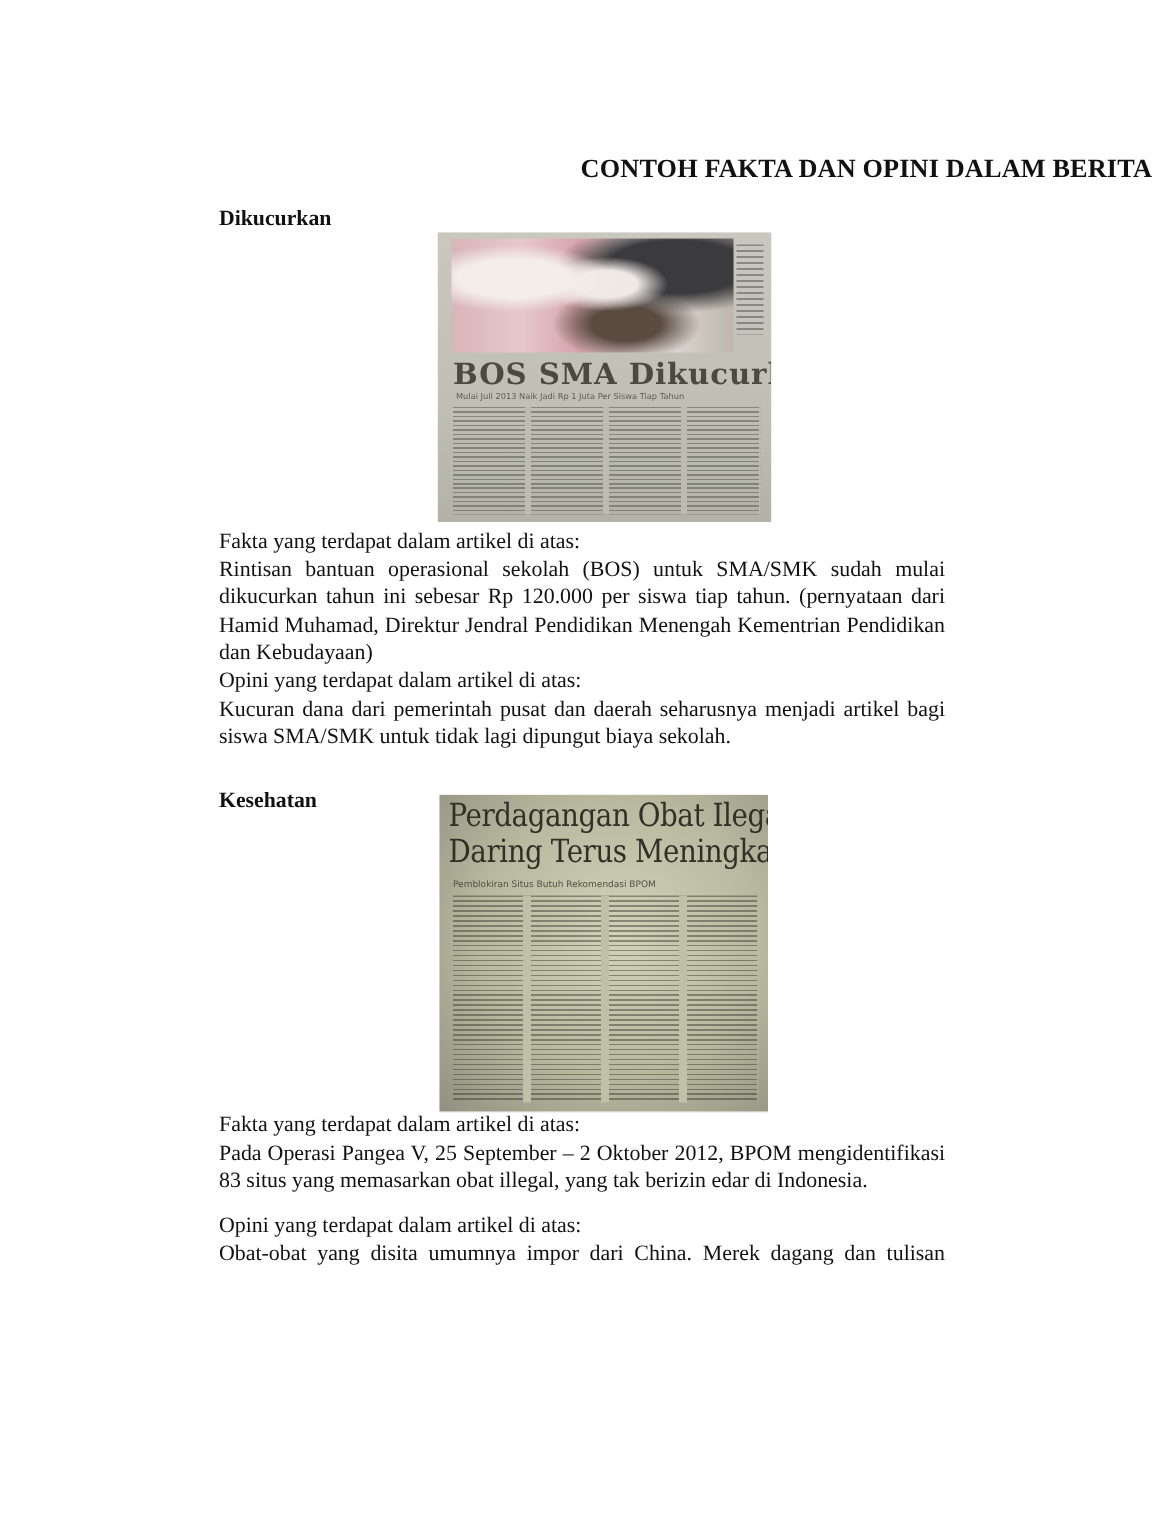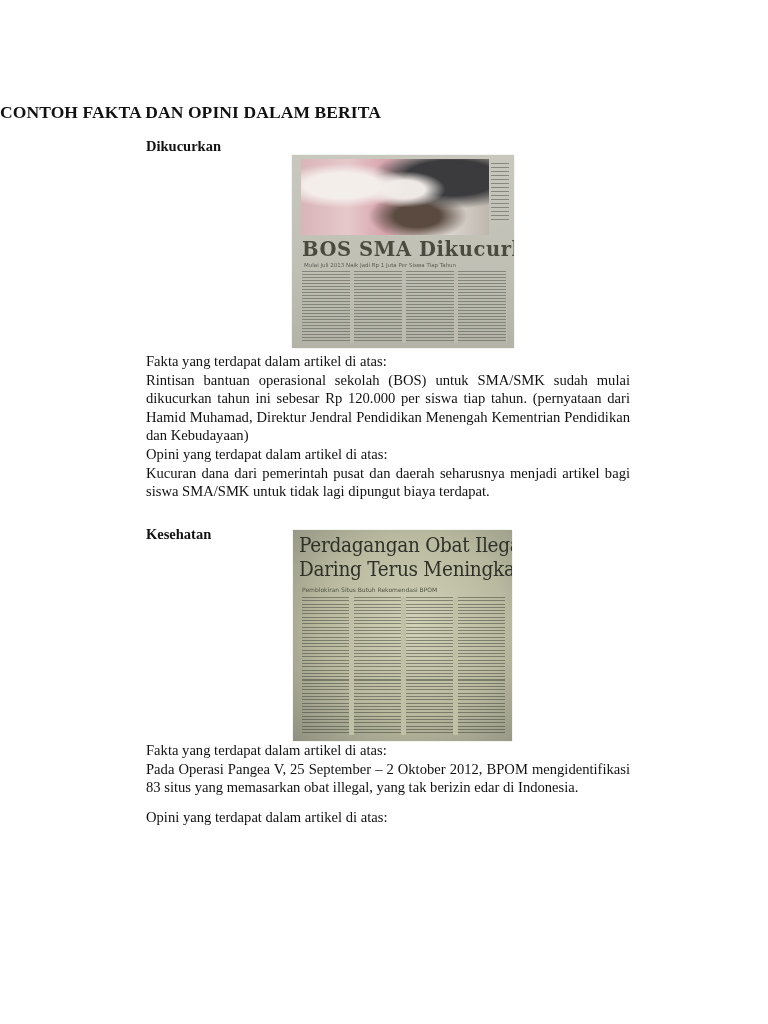--- a/index.html
+++ b/index.html
@@ -18,21 +18,21 @@
     .page {
       position: absolute;
       left: 0; top: 0;
       width: 768px; height: 1024px;
       background: #ffffff;
     }
     .title {
       position: absolute;
       left: 0; right: 0;
       top: 102px;
-      text-align: left;
+      text-align: right;
       font-weight: bold;
       font-size: 17.5px;
       letter-spacing: 0.1px;
     }
     .section-heading {
       position: absolute;
       left: 146px;
       font-weight: bold;
       font-size: 14.5px;
     }
@@ -141,21 +141,21 @@
     <span class="line"><span class="lead">Fakta</span><span> yang terdapat dalam artikel di atas:</span></span>
     <span class="line just">Rintisan bantuan operasional sekolah (BOS) untuk SMA/SMK sudah mulai</span>
     <span class="line just">dikucurkan tahun ini sebesar Rp 120.000 per siswa tiap tahun. (pernyataan dari</span>
     <span class="line just">Hamid Muhamad, Direktur Jendral Pendidikan Menengah Kementrian Pendidikan</span>
     <span class="line">dan Kebudayaan)</span>
   </div>
 
   <div class="para" style="top:445px;">
     <span class="line"><span class="lead">Opini</span><span> yang terdapat dalam artikel di atas:</span></span>
     <span class="line just">Kucuran dana dari pemerintah pusat dan daerah seharusnya menjadi artikel bagi</span>
-    <span class="line">siswa SMA/SMK untuk tidak lagi dipungut biaya terdapat.</span>
+    <span class="line">siswa SMA/SMK untuk tidak lagi dipungut biaya sekolah.</span>
   </div>
 
   <div class="section-heading" style="top:526px;text-align:center;">Kesehatan</div>
 
   <div class="figure" id="fig2">
     <div class="headline">
       <span>Perdagangan Obat Ilegal</span>
       <span>Daring Terus Meningkat</span>
     </div>
     <div class="subhead">Pemblokiran Situs Butuh Rekomendasi BPOM</div>
@@ -163,15 +163,16 @@
   </div>
 
   <div class="para" style="top:741px;">
     <span class="line"><span class="lead">Fakta</span><span> yang terdapat dalam artikel di atas:</span></span>
     <span class="line just">Pada Operasi Pangea V, 25 September – 2 Oktober 2012, BPOM mengidentifikasi</span>
     <span class="line">83 situs yang memasarkan obat illegal, yang tak berizin edar di Indonesia.</span>
   </div>
 
   <div class="para" style="top:808px;">
     <span class="line"><span class="lead">Opini</span><span> yang terdapat dalam artikel di atas:</span></span>
+    <span class="line just">Obat-obat yang disita umumnya impor dari China. Merek dagang dan tulisan</span>
   </div>
 
 </div>
 
 </body></html>

